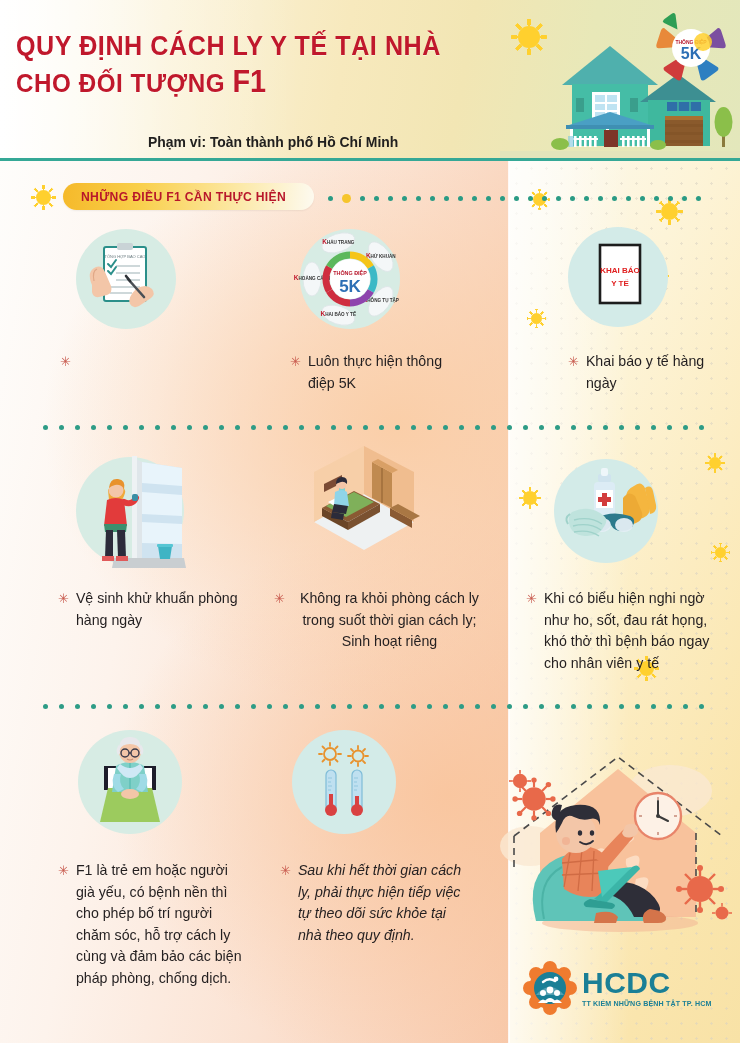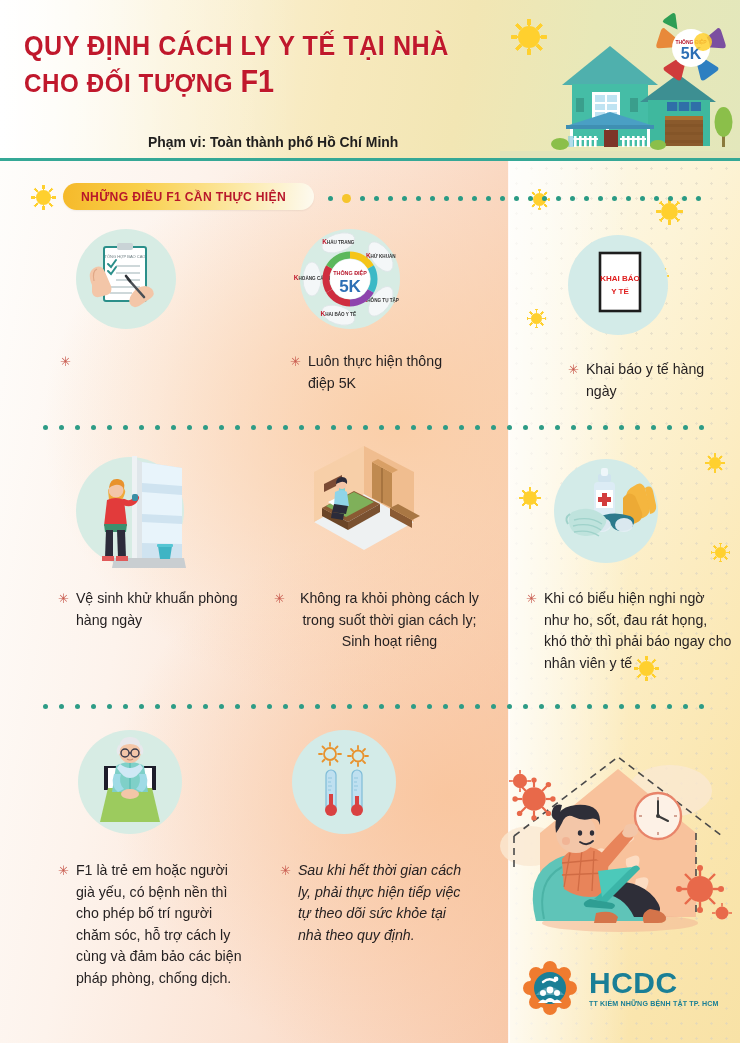--- a/index.html
+++ b/index.html
@@ -22,21 +22,21 @@
     width: 740px; height: 162px;
     background: linear-gradient(100deg,
         #fdfaf0 0%, #fbf3da 22%, #f7e9bd 46%,
         #f2e6b4 62%, #e8e8b8 78%, #e3e7bb 100%);
     overflow: hidden;
   }
   #header-left-fade {
     position: absolute; left: 0; top: 0; width: 300px; height: 162px;
     background: linear-gradient(90deg, #ffffff 0%, rgba(255,255,255,0.25) 55%, rgba(255,255,255,0) 100%);
   }
-  #title-block { position: absolute; left: 24px; top: 28px; z-index: 6; }
+  #title-block { position: absolute; left: 16px; top: 28px; z-index: 6; }
   .title-line {
     color: #c0182c;
     font-weight: bold;
     font-size: 27px;
     letter-spacing: 0.6px;
     line-height: 36px;
     transform: scaleX(0.93);
     transform-origin: left center;
     white-space: nowrap;
     text-shadow: 0 1px 0 rgba(255,255,255,0.4);
@@ -180,21 +180,21 @@
   }
   .card-text p { max-width: 168px; }
 
   
   #c-r1c1 { left: 48px; top: 62px; width: 190px; }
   #c-r1c1 .card-art { margin-left: 22px; }
   #c-r1c1 .card-text { margin-top: 16px; margin-left: 12px; }
   #c-r1c2 { left: 272px; top: 62px; width: 200px; }
   #c-r1c2 .card-art { margin-left: 22px; }
   #c-r1c2 .card-text { margin-top: 16px; margin-left: 18px; }
-  #c-r1c3 { left: 530px; top: 68px; width: 195px; }
+  #c-r1c3 { left: 530px; top: 60px; width: 195px; }
   #c-r1c3 .card-art { margin-left: 32px; }
   #c-r1c3 .card-text { margin-top: 18px; margin-left: 38px; }
   #c-r1c3 .card-text p { max-width: 140px; }
 
   
   #c-r2c1 { left: 48px; top: 285px; width: 190px; }
   #c-r2c1 .card-art { margin-left: 26px; height: 130px; }
   #c-r2c1 .card-text { margin-top: 12px; margin-left: 10px; }
   #c-r2c2 { left: 262px; top: 285px; width: 225px; }
   #c-r2c2 .card-art { margin-left: 32px; height: 130px; }
@@ -215,21 +215,21 @@
   #c-r3c2 .card-text { margin-top: 22px; margin-left: 14px; }
   #c-r3c2 .card-text p { max-width: 172px; font-style: italic; }
 
   
   .deco-sun { position: absolute; }
 
   
   #bottom-illo { position: absolute; left: 500px; top: 580px; width: 240px; height: 215px; }
   #hcdc-logo {
     position: absolute; left: 523px; top: 800px;
-    display: flex; align-items: center; gap: 12px;
+    display: flex; align-items: center; gap: 5px;
   }
   #hcdc-mark { width: 54px; height: 54px; flex: 0 0 auto; }
   #hcdc-text { line-height: 1; }
   #hcdc-name {
     font-size: 30px; font-weight: bold; color: #1a7f96; letter-spacing: 0.5px;
   }
   #hcdc-sub {
     font-size: 7.1px; font-weight: bold; color: #1a7f96;
     letter-spacing: 0.15px; margin-top: 3px; white-space: nowrap;
   }
@@ -708,21 +708,21 @@
           <g stroke="#9fd2ca" stroke-width="1.4" fill="none">
             <path d="M24,74 q16,-4 28,4"></path>
               <path d="M23,80 q16,-4 28,4"></path>
               <path d="M24,86 q15,-3 25,4"></path>
           </g>
           <path d="M20,68 q-6,4 -2,10" stroke="#9fd2ca" stroke-width="2" fill="none"></path>
         </svg>
       </div>
       <div class="card-text">
         <span class="bullet">✳</span>
-        <p>Khi có biểu hiện nghi ngờ như ho, sốt, đau rát họng, khó thở thì phải báo ngay cho nhân viên y tế</p>
+        <p>Khi có biểu hiện nghi ngờ như ho, sốt, đau rát họng, khó thở thì bệnh báo ngay cho nhân viên y tế</p>
       </div>
     </div>
 
     <div class="card" id="c-r3c1">
       <div class="card-art">
         <div class="art-circle mint" style="width:104px;height:104px;"></div>
         <svg width="112" height="112" viewBox="0 0 112 112" style="position:relative">
 
           <rect x="30" y="40" width="52" height="24" fill="#1d1d2b"></rect>
           <rect x="34" y="42" width="12" height="20" fill="#ffffff"></rect>

